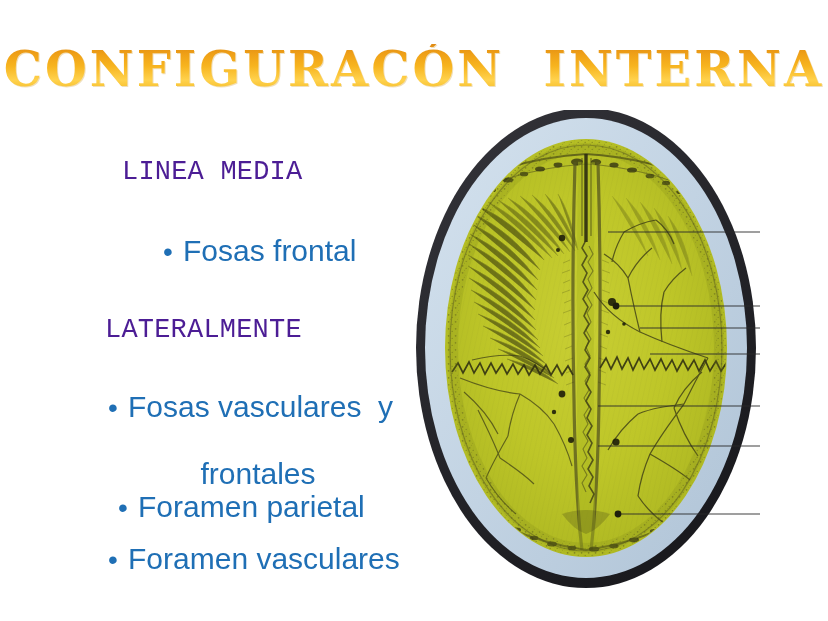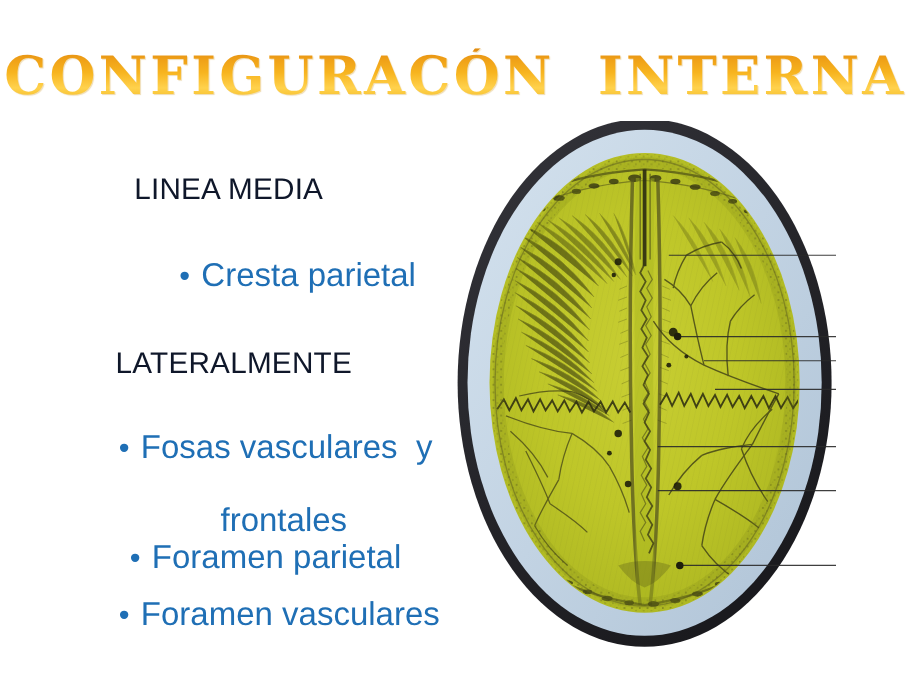--- a/index.html
+++ b/index.html
@@ -58,24 +58,24 @@
   
   #text-column {
     position: absolute;
     left: 48px;
     top: 148px;
     width: 392px;
     height: 420px;
   }
 
   .heading {
-    color: #0f172a;
+    color: #4c1d95;
     font-size: 27px;
     font-weight: normal;
-    font-family: Liberation Sans, sans-serif;
+    font-family: Liberation Mono, monospace;
     letter-spacing: 0.2px;
     line-height: 1.1;
     white-space: pre;
   }
 
   #heading-linea-media {
     position: absolute;
     left: 74px;
     top: 10px;
   }
@@ -134,21 +134,21 @@
 
 <div id="slide">
 
   <div id="slide-title">CONFIGURACÓN  INTERNA</div>
 
   <div id="text-column">
 
     <div class="heading" id="heading-linea-media">LINEA MEDIA</div>
 
     <div class="bullet-line" id="bullet-cresta-frontal">
-      <span class="bullet-dot">•</span><span>Cresta parietal</span>
+      <span class="bullet-dot">•</span><span>Fosas frontal</span>
     </div>
 
     <div class="heading" id="heading-lateralmente">LATERALMENTE</div>
 
     <div class="bullet-line" id="bullet-fosas">
       <span class="bullet-dot">•</span><span>Fosas vasculares  y</span>
       <span class="bullet-wrap-2nd">frontales</span>
     </div>
 
     <div class="bullet-line" id="bullet-foramen">

